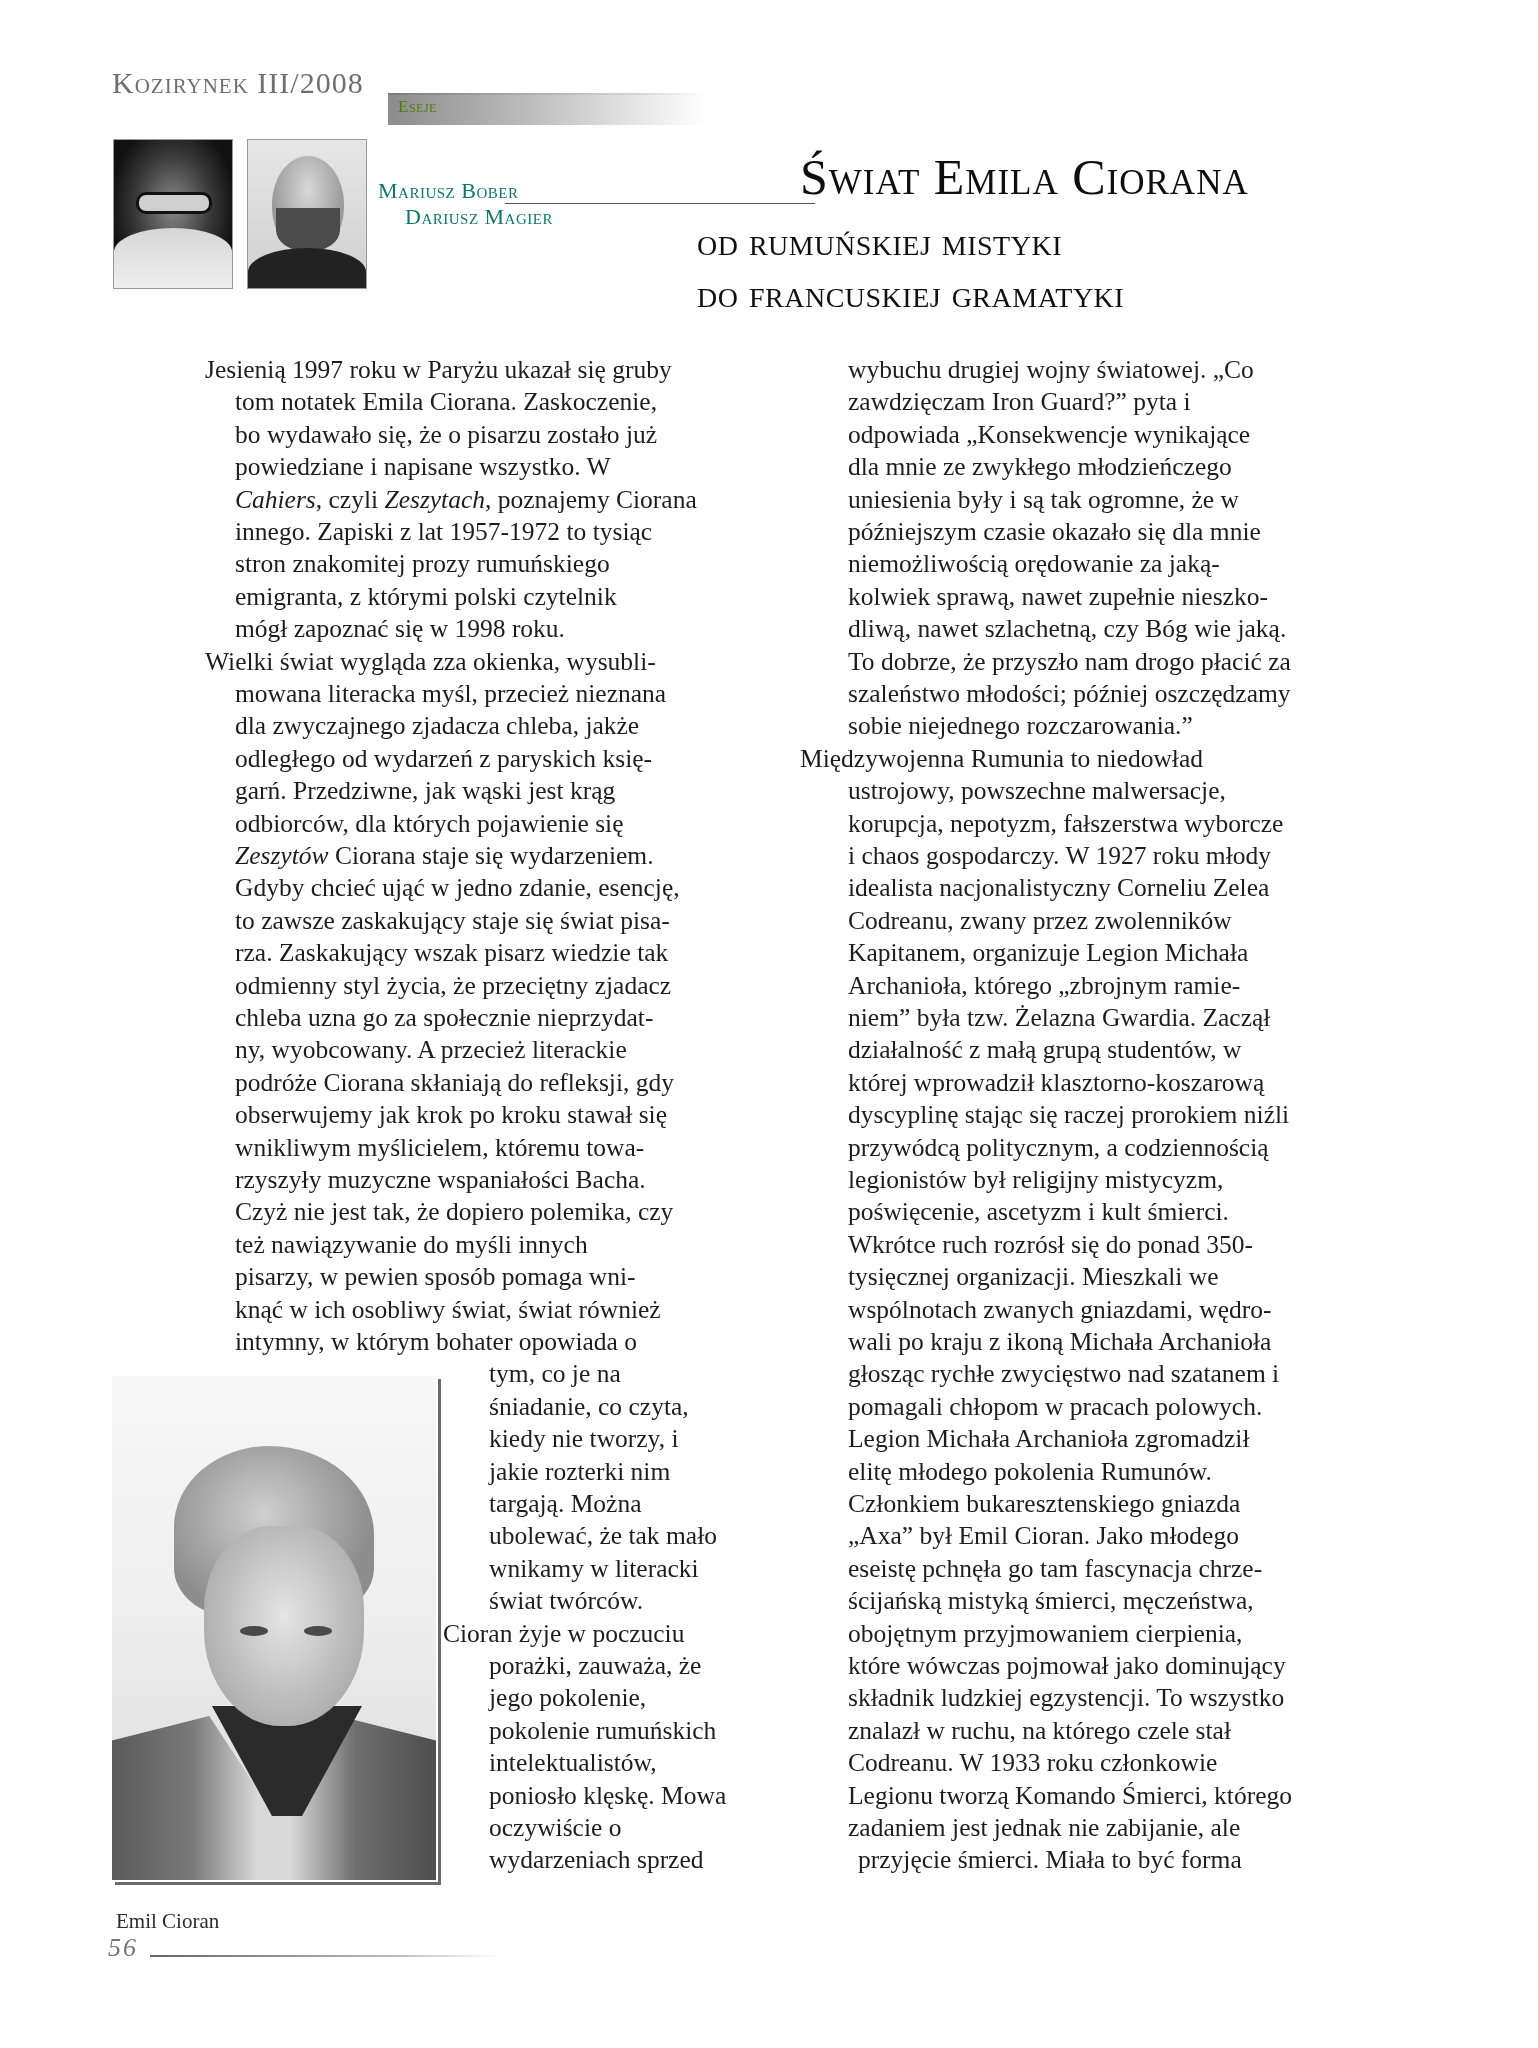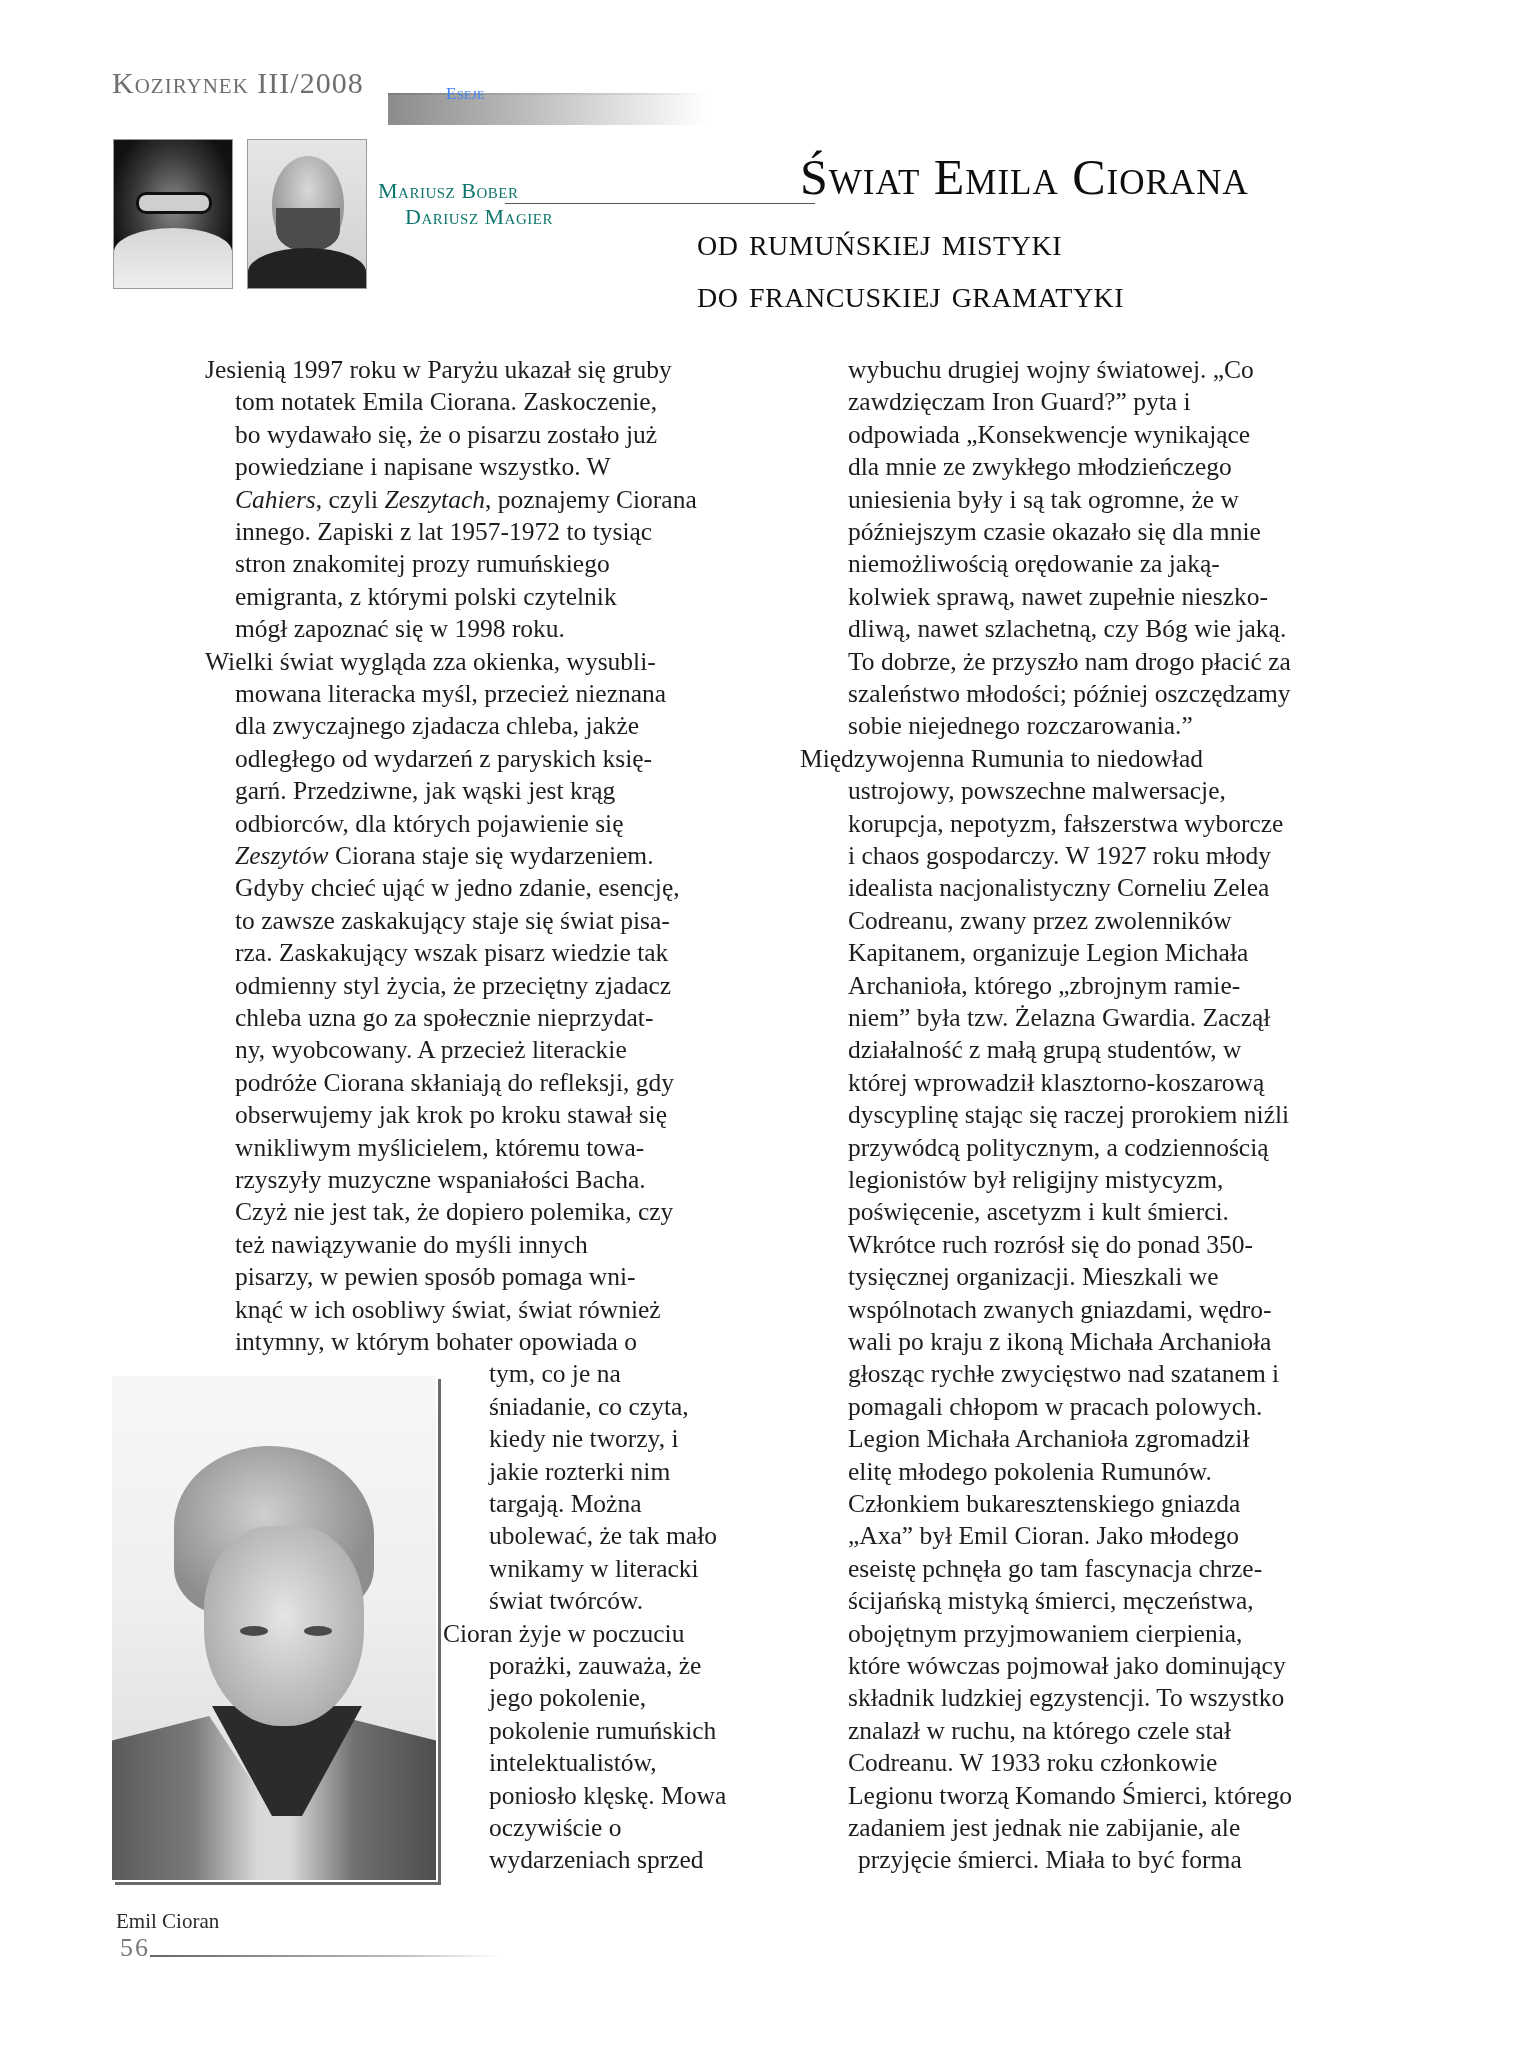--- a/index.html
+++ b/index.html
@@ -15,22 +15,22 @@
     }
     .masthead-rule {
       position: absolute; left: 388px; top: 93px; width: 320px; height: 2px;
       background: linear-gradient(to right, #7a7a7a, #d8d8d8 80%, rgba(255,255,255,0));
     }
     .section-band {
       position: absolute; left: 388px; top: 95px; width: 320px; height: 30px;
       background: linear-gradient(to right, #8c8c8c 0%, #b8b8b8 40%, #e8e8e8 80%, rgba(255,255,255,0) 100%);
     }
     .section-label {
-      position: absolute; left: 398px; top: 84px; font-size: 17px; color: #3b82f6;
-      font-variant: small-caps; letter-spacing: 0.5px; margin-left: 48px;
+      position: absolute; left: 398px; top: 97px; font-size: 17px; color: #4d7c0f;
+      font-variant: small-caps; letter-spacing: 0.5px;
     }
     
     .photo {
       position: absolute; border: 1px solid #9a9a9a; overflow: hidden;
     }
     .photo-1 { left: 113px; top: 139px; width: 118px; height: 148px;
       background: radial-gradient(ellipse at 50% 45%, #8a8a8a 0%, #3a3a3a 45%, #111 75%); }
     .photo-1::after { content: ""; position: absolute; left: 0; right: 0; bottom: 0; height: 60px;
       background: linear-gradient(#d6d6d6, #eeeeee); border-top-left-radius: 50% 40%; border-top-right-radius: 50% 40%; }
     .photo-1 .glasses { position: absolute; left: 22px; top: 52px; width: 70px; height: 16px;
@@ -79,21 +79,21 @@
     .cioran-photo .face { position: absolute; left: 92px; top: 150px; width: 160px; height: 200px;
       border-radius: 42% 42% 48% 48%; background: radial-gradient(ellipse at 50% 45%, #e5e5e5, #a9a9a9 80%); }
     .cioran-photo .eye { position: absolute; top: 250px; width: 28px; height: 10px; border-radius: 50%; background: #4a4a4a; }
     .cioran-photo .eye.l { left: 128px; } .cioran-photo .eye.r { left: 192px; }
     .cioran-photo .scarf { position: absolute; left: 100px; top: 330px; width: 150px; height: 110px;
       background: #2b2b2b; clip-path: polygon(0 0, 100% 0, 60% 100%, 40% 100%); }
     .cioran-photo .jacket { position: absolute; left: 0; right: 0; top: 340px; bottom: 0;
       background: linear-gradient(90deg, #5a5a5a, #7a7a7a 25%, #d9d9d9 45%, #d9d9d9 55%, #6f6f6f 75%, #4e4e4e);
       clip-path: polygon(0 15%, 30% 0, 50% 60%, 70% 0, 100% 15%, 100% 100%, 0 100%); }
     .caption { position: absolute; left: 116px; top: 1909px; font-size: 21px; color: #2b2b2b; }
-    .page-number { position: absolute; left: 120px; top: 1933px; font-size: 26px; color: #777; letter-spacing: 2px; }
+    .page-number { position: absolute; left: 108px; top: 1933px; font-size: 26px; color: #777; letter-spacing: 2px; font-style: italic; }
     .footer-rule { position: absolute; left: 150px; top: 1955px; width: 350px; height: 2px;
       background: linear-gradient(to right, #666, #bbb 70%, rgba(255,255,255,0)); }
   </style>
 </head>
 <body>
 
 <div class="masthead">Kozirynek III/2008</div>
 <div class="masthead-rule"></div>
 <div class="section-band"></div>
 <div class="section-label">Eseje</div>

